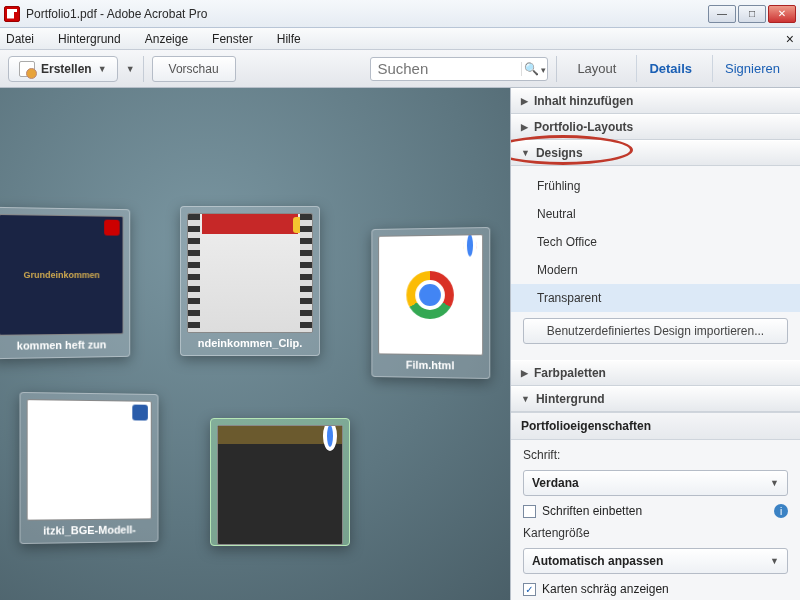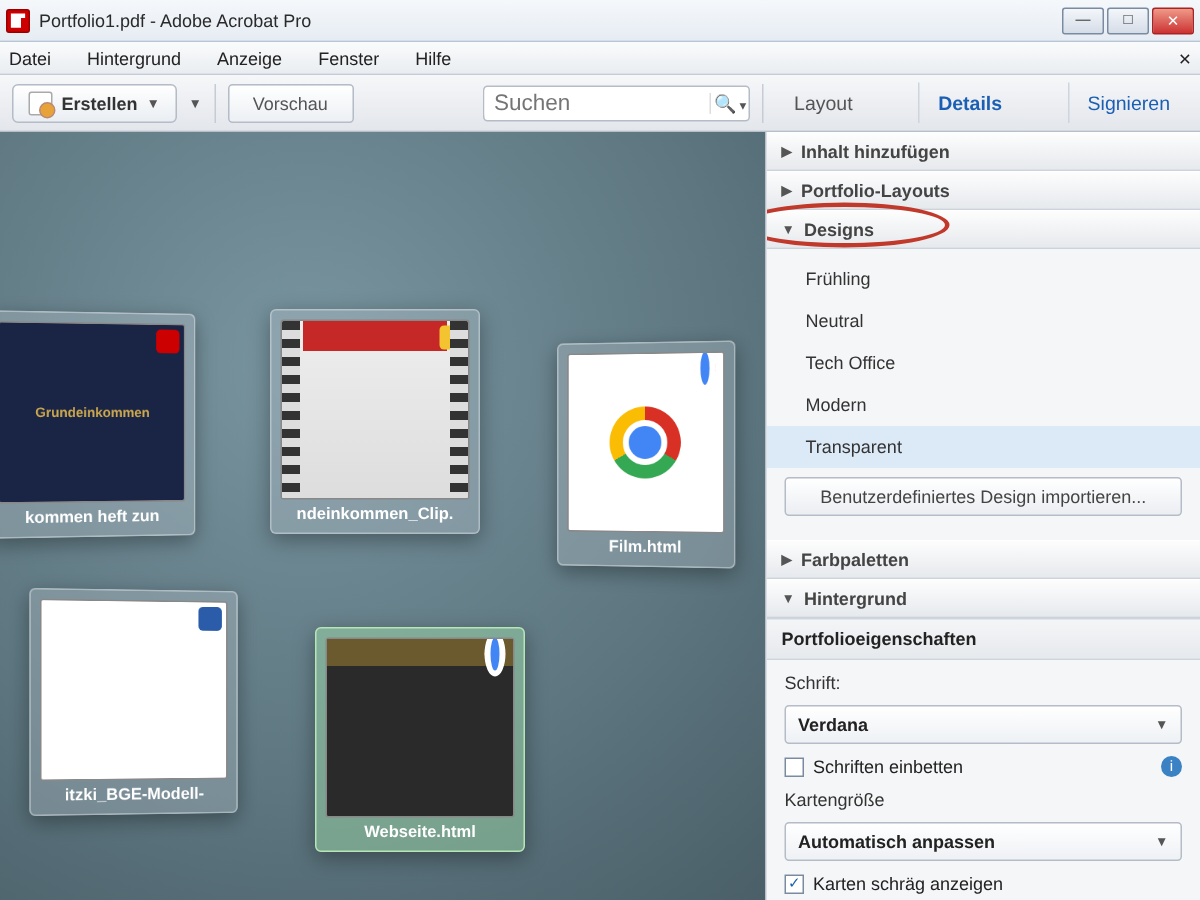--- a/index.html
+++ b/index.html
@@ -24,21 +24,21 @@
 .btn-create { display:flex; align-items:center; gap:6px; padding:4px 10px; border:1px solid #b5bcc7; border-radius:4px; background:linear-gradient(#fff,#eaeef3);}
 .btn-create .ic { width:16px;height:16px;background:#fff;border:1px solid #aaa;position:relative;border-radius:2px;}
 .btn-create .ic::after{content:"";position:absolute;right:-3px;bottom:-3px;width:9px;height:9px;background:#e7a33a;border-radius:50%;border:1px solid #b87;}
 .chev { font-size:9px; color:#555;}
 .btn-preview { padding:5px 16px; border:1px solid #b5bcc7; border-radius:3px; background:linear-gradient(#fff,#edf0f4); color:#555;}
 .searchwrap { margin-left:auto; display:flex; align-items:center; border:1px solid #b5bcc7; border-radius:3px; background:#fff; height:24px;}
 .searchwrap input { border:0; outline:0; width:150px; padding:0 6px; font-size:15px; color:#15803d;}
 .searchwrap .binoc { width:26px; text-align:center; font-size:12px; color:#333; border-left:1px solid #ddd;}
 .tabbtn { padding:6px 12px; font-size:13px; color:#555;}
 .tabbtn.active { color:#1a5fb4; font-weight:600;}
-.tabbtn + .tabbtn { border-left:1px solid #cdd5df;margin-left:24px;}
+.tabbtn + .tabbtn { border-left:1px solid #cdd5df;}
 
 
 .main { display:flex; height: calc(600px - 28px - 22px - 38px);}
 .canvas { flex:1; background: radial-gradient(circle at 40% 30%, #7995a0 0%, #5d7680 60%, #4a5f68 100%); position:relative; overflow:hidden;}
 .thumb { position:absolute; width:140px; background:rgba(200,210,215,.28); border:1px solid rgba(255,255,255,.35); border-radius:4px; padding:6px 6px 0 6px; box-shadow:0 4px 14px rgba(0,0,0,.35);}
 .thumb .preview { height:120px; background:#fff; border:1px solid #888; border-radius:2px; display:flex; align-items:center; justify-content:center; overflow:hidden; position:relative;}
 .thumb .label { font-size:11px; font-weight:600; color:#fff; text-align:center; padding:4px 2px 6px;}
 .thumb.sel { background:rgba(180,255,180,.35); border-color:#b6e6b6;}
 .thumb.sel .label { color:#fff;}
 .pv-dark{background:#1a2444!important;}
@@ -147,21 +147,20 @@
       <div class="label">itzki_BGE-Modell-</div>
     </div>
     <div class="thumb sel" style="left:210px;top:330px">
       <div class="preview pv-web" style="flex-direction:column">
           <div class="bar"></div>
           <div class="body"></div>
           <span class="corner-ic">
             <span class="chrome-ring" style="width:14px;height:14px"></span>
           </span>
         </div>
-      <div class="label">Webseite.html</div>
     </div>
   </div>
 
   <div class="panel">
     <div class="acc-head">
         <span class="tri">▶</span>
         <span>Inhalt hinzufügen</span>
       </div>
     <div class="acc-head">
         <span class="tri">▶</span>

